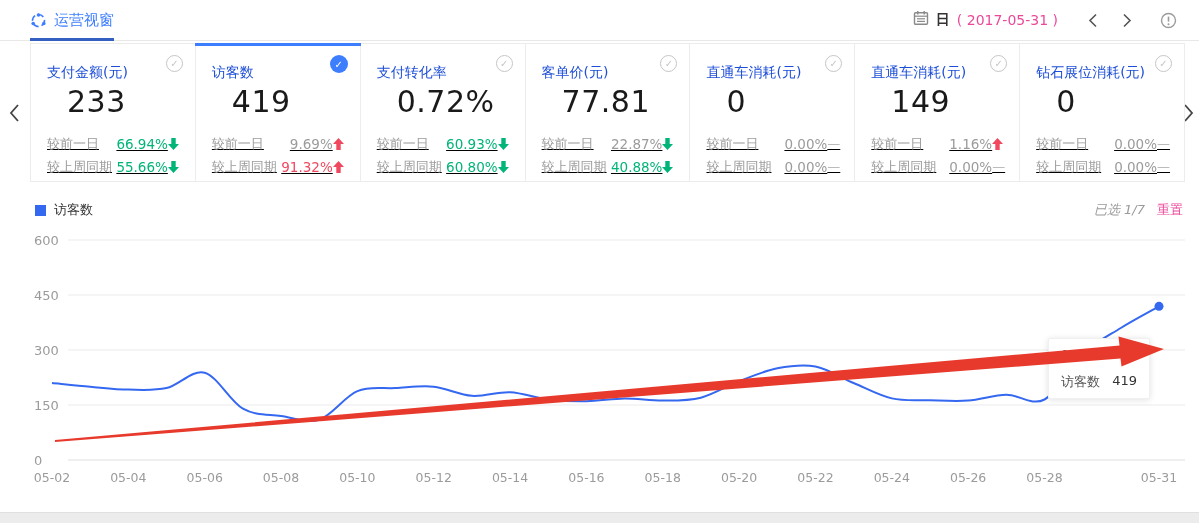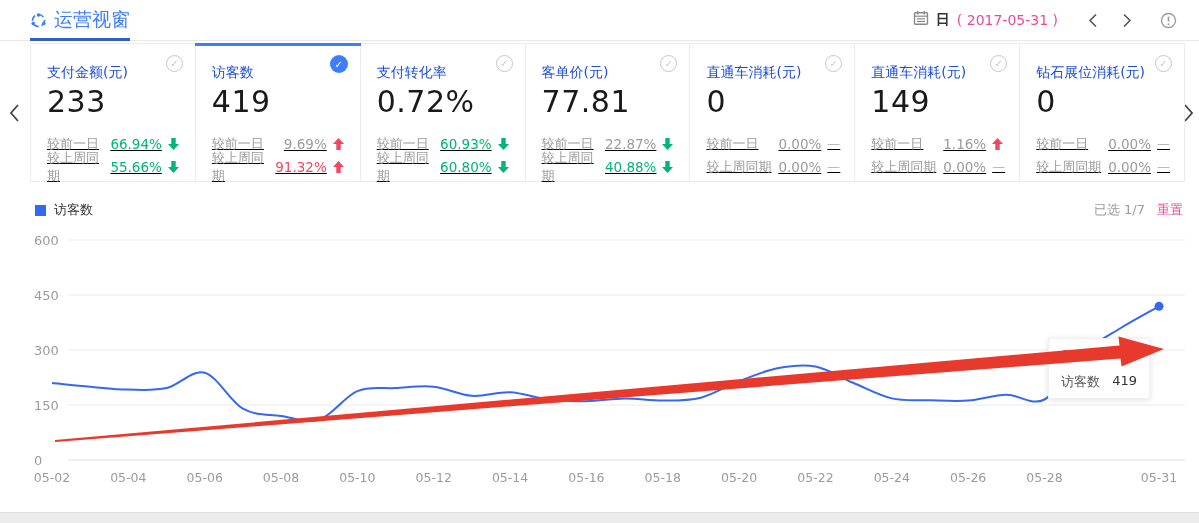--- a/index.html
+++ b/index.html
@@ -5,21 +5,21 @@
   * { margin:0; padding:0; box-sizing:border-box; }
   html,body { background:#fff; }
   body { font-family:"DejaVu Sans","Liberation Sans",sans-serif; }
   .page { position:relative; width:1199px; height:523px; background:#fff; overflow:hidden; }
 
   
   .topbar { position:absolute; left:0; top:0; width:1199px; height:41px;
             border-bottom:1px solid #e8e8e8; display:flex; align-items:center; }
   .tabs { display:flex; align-items:center; height:100%; padding-left:30px; }
   .tab { position:relative; height:100%; display:flex; align-items:center; gap:7px;
-         font-size:19px; color:#333; cursor:pointer; }
+         font-size:15px; color:#333; cursor:pointer; }
   .tab + .tab { margin-left:46px; }
   .tab.active { color:#3d7eff; }
   .tab.active::after { content:""; position:absolute; left:0; right:0; bottom:-1px;
                        height:3px; background:#3461c1; }
   .tab .ticon { display:flex; align-items:center; }
   .topbar-right { margin-left:auto; display:flex; align-items:center; padding-right:22px; }
   .date-ctl { display:flex; align-items:center; gap:7px; cursor:pointer; }
   .date-mode { font-size:14px; color:#333; font-weight:bold; }
   .date-value { font-size:14px; color:#ec4899; }
   .nav-chev { width:34px; text-align:center; color:#666; cursor:pointer; display:flex; justify-content:center; }
@@ -27,42 +27,42 @@
   .info-ic { margin-left:16px; display:flex; cursor:pointer; }
 
   
   .cards-wrap { position:absolute; left:30px; top:43px; width:1155px; height:139px;
                 display:flex; border:1px solid #ececec; background:#fff; }
   .card { position:relative; flex:1 1 0; padding:15px 16px 0 16px; border-right:1px solid #ececec; cursor:pointer; }
   .card:last-child { border-right:none; }
   .card.selected::before { content:""; position:absolute; left:-1px; right:-1px; top:-1px;
                            height:3px; background:#3d7eff; }
   .card-title { font-size:14px; color:#1d4ed8; margin-top:5px; }
-  .card-value { font-size:30px; color:#1a1a1a; margin-top:2px; letter-spacing:0.5px; }
+  .card-value { font-size:30px; color:#1a1a1a; margin-top:2px; letter-spacing:0.5px;margin-left:20px; }
   .card-check { position:absolute; top:11px; right:12px; width:18px; height:18px; border-radius:50%;
                 display:flex; align-items:center; justify-content:center; font-size:10px; }
   .card-check.off { border:1px solid #c6c6c6; color:#c6c6c6; width:17px; height:17px; }
   .card-check.on  { background:#3d7eff; color:#fff; }
   .card-rows { margin-top:13px;text-decoration:underline; }
   .crow { display:flex; align-items:center; justify-content:space-between; height:23px; font-size:13px; }
   .crow .lab { color:#9b9b9b; }
-  .crow .rgt { display:flex; align-items:center; gap:6px; }
+  .crow .rgt { display:flex; align-items:center; gap:0; }
   .crow .val { font-size:13.5px; }
   .v-green { color:#00b578; } .v-red { color:#f0485f; } .v-gray { color:#9b9b9b; }
   .dash { color:#b3b3b3; width:11px; text-align:center; font-size:13px; }
   .car-arrow { position:absolute; top:103px; cursor:pointer; display:flex; }
   .car-arrow.left { left:8px; } .car-arrow.right { left:1183px; }
 
   
   .chart-head { position:absolute; left:0; top:197px; width:1199px; height:26px;
                 display:flex; align-items:center; }
   .legend { display:flex; align-items:center; gap:8px; margin-left:35px; font-size:13px; color:#333; cursor:pointer; }
   .legend-sq { width:11px; height:11px; background:#3568f0; display:inline-block; }
   .chead-right { margin-left:auto; display:flex; align-items:center; margin-right:16px; font-size:13px; }
-  .sel-info { color:#9b9b9b; }
+  .sel-info { color:#9b9b9b;font-style:italic; }
   .reset-link { color:#ec4899; margin-left:12px; text-decoration:none; cursor:pointer; }
 
   .plot-svg { position:absolute; left:0; top:230px; z-index:1; }
   .tooltip { position:absolute; left:1048px; top:338px; width:102px; height:61px; z-index:20;
              background:#fff; border:1px solid #f0f0f0; border-radius:2px;
              box-shadow:0 1px 6px rgba(0,0,0,0.12); padding:8px 12px; }
   .tt-date { font-size:12.5px; color:#666; }
   .tt-row { margin-top:11px; display:flex; justify-content:space-between; font-size:13px; color:#555; }
   .tt-row .tt-val { color:#333; }
   .arrow-overlay { position:absolute; left:0; top:0; z-index:30; pointer-events:none; }

